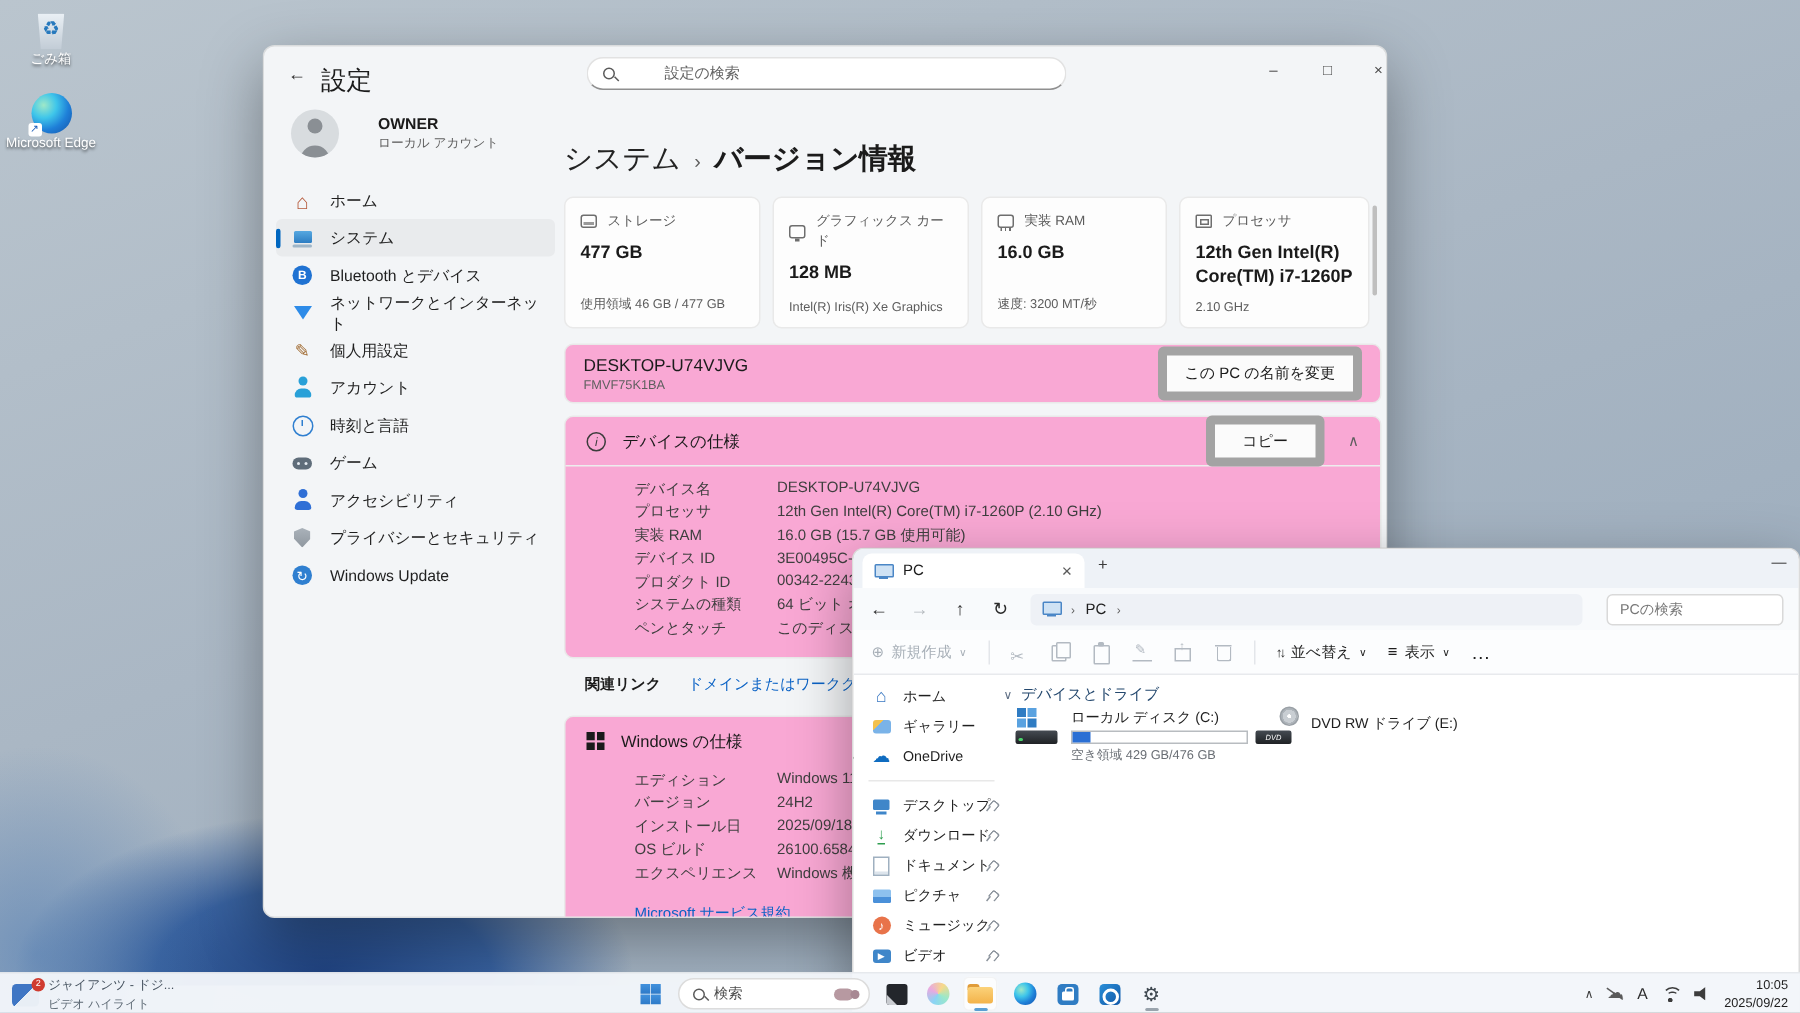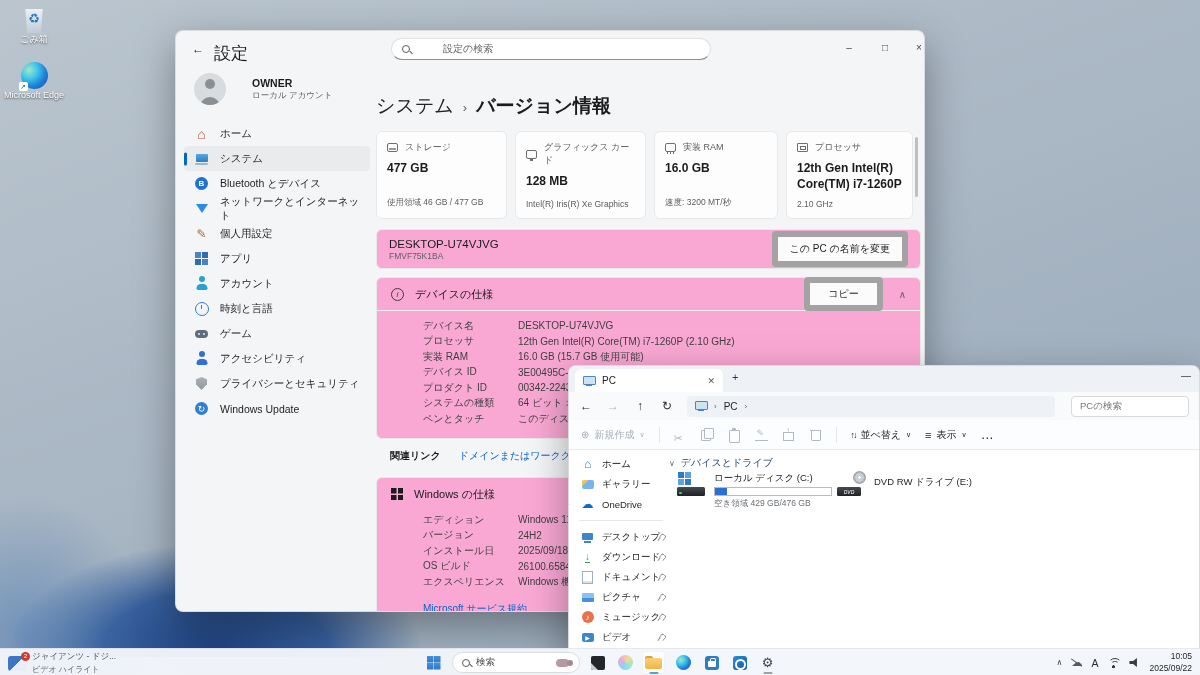--- a/index.html
+++ b/index.html
@@ -287,24 +287,20 @@
         </div>
       <div class="s-nav-item">
           <span class="ni ni-net"></span>
           <span>ネットワークとインターネット</span>
         </div>
       <div class="s-nav-item">
           <span class="ni ni-pers"></span>
           <span>個人用設定</span>
         </div>
       <div class="s-nav-item">
-          <span class="ni ni-apps"></span>
-          <span>アプリ</span>
-        </div>
-      <div class="s-nav-item">
           <span class="ni ni-acct"></span>
           <span>アカウント</span>
         </div>
       <div class="s-nav-item">
           <span class="ni ni-time"></span>
           <span>時刻と言語</span>
         </div>
       <div class="s-nav-item">
           <span class="ni ni-game"></span>
           <span>ゲーム</span>

